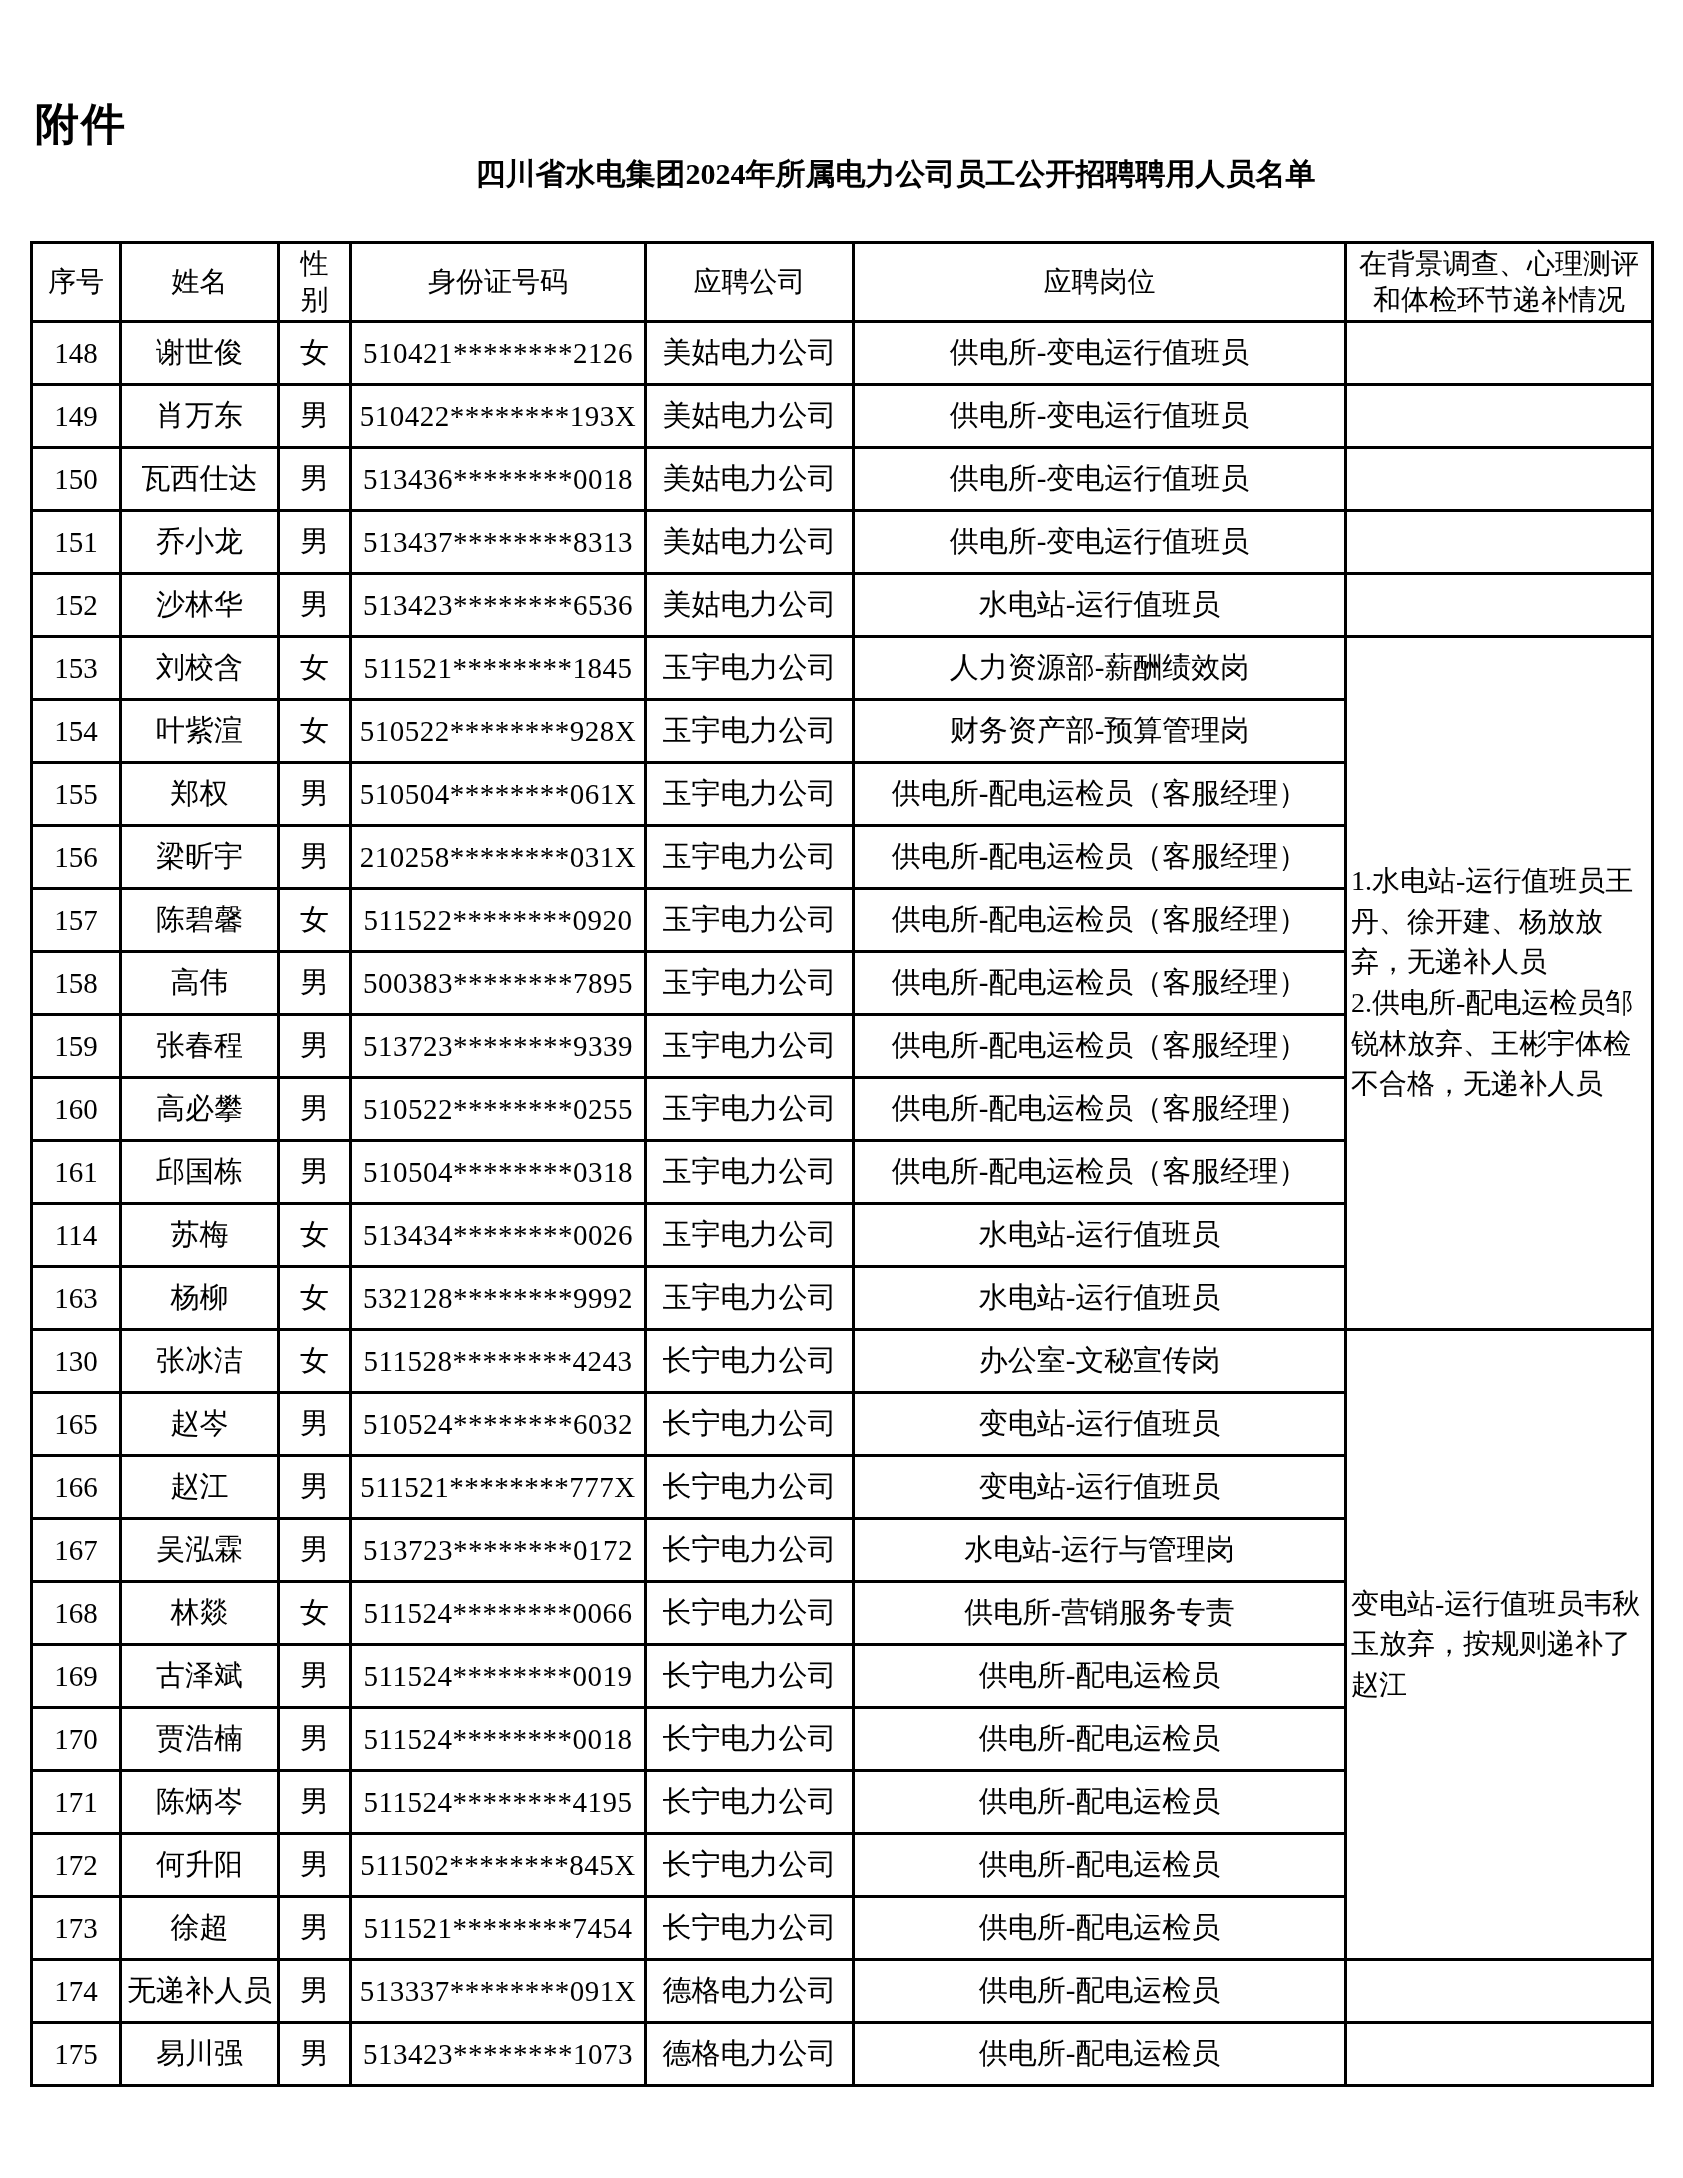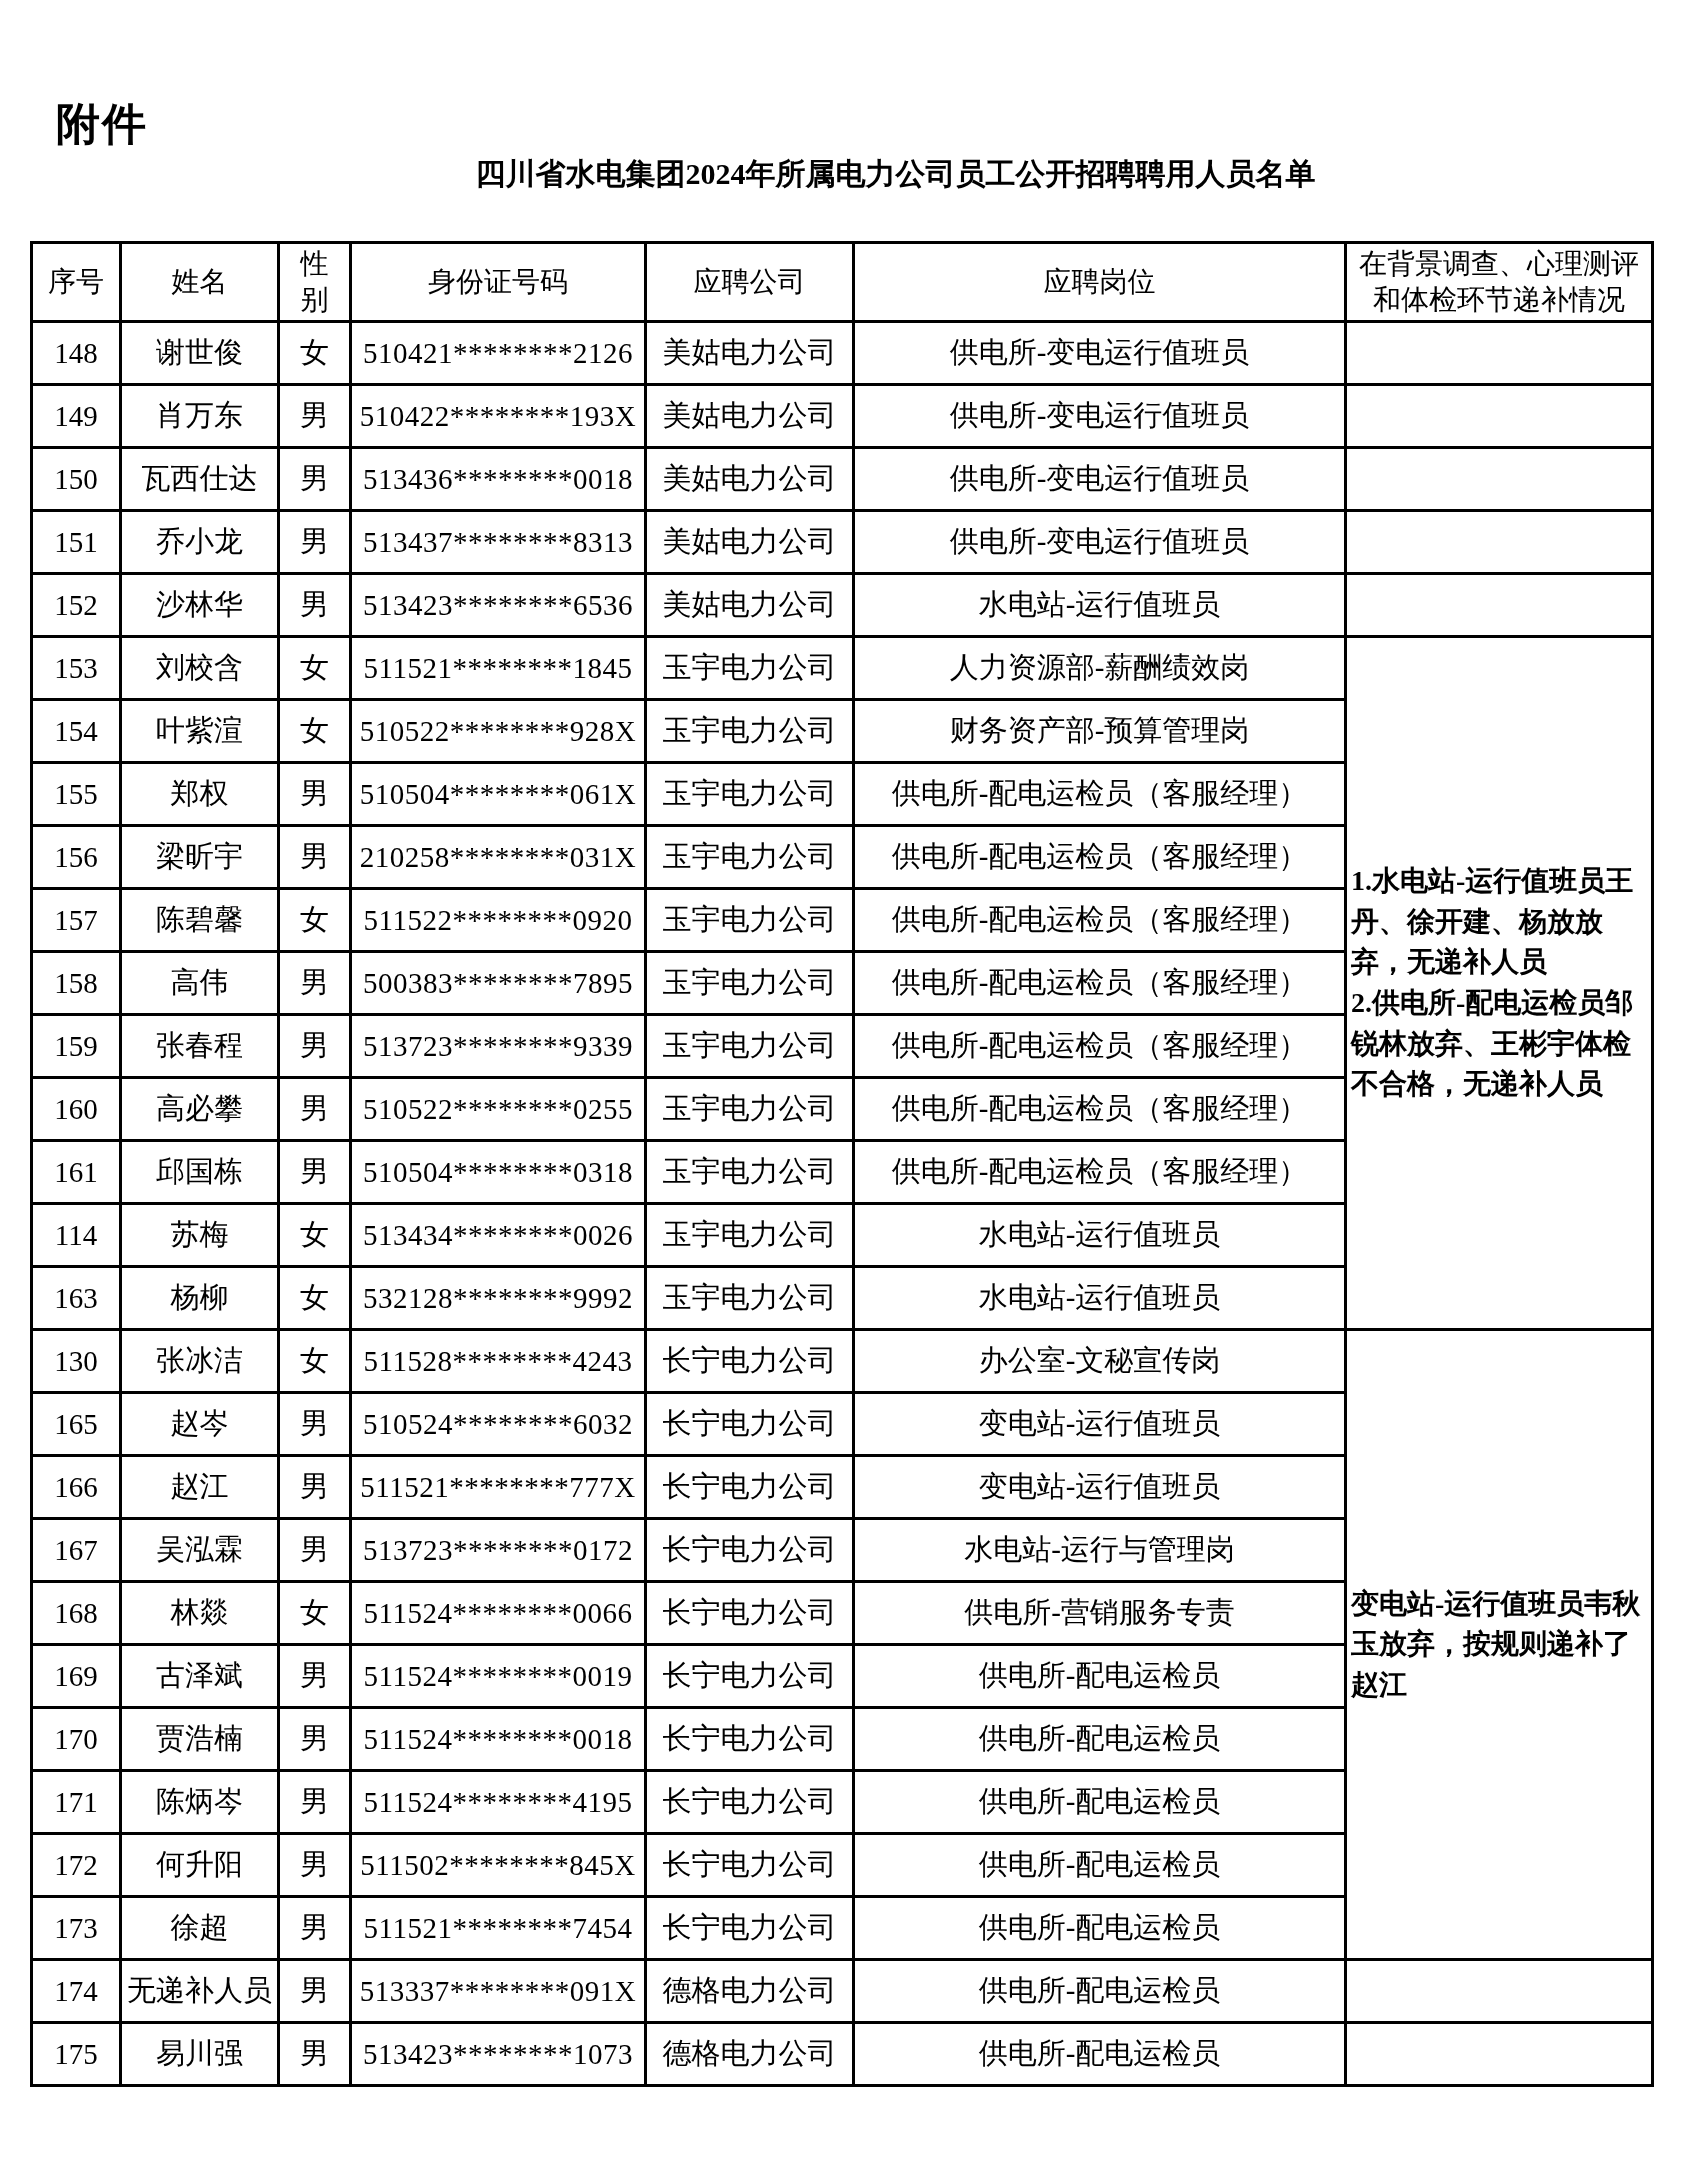--- a/index.html
+++ b/index.html
@@ -2,21 +2,21 @@
 <html><head>
 <meta charset="utf-8">
 <style>
   html,body{margin:0;padding:0;background:#ffffff;}
   body{
     width:1683px;height:2178px;position:relative;
     font-family:"Liberation Serif","DejaVu Serif",serif;
     color:#000;
   }
   .attachment{
-    position:absolute;left:56px;top:95px;
+    position:absolute;left:35px;top:95px;
     font-size:44px;font-weight:bold;letter-spacing:2px;
   }
   .title{
     position:absolute;left:30px;top:154px;width:1622px;
     padding-left:109px;box-sizing:border-box;
     text-align:center;font-size:30px;font-weight:bold;white-space:nowrap;
   }
   table.roster{
     position:absolute;left:30px;top:241px;
     width:1622px;border-collapse:collapse;table-layout:fixed;
@@ -30,21 +30,20 @@
     overflow:hidden;
   }
   tr.hdr{height:79px;}
   tr.hdr th{font-size:28px;line-height:1.3;padding:0 8px;}
   tr.r{height:63px;}
   td.id{font-size:31px;letter-spacing:0.5px;}
   td.rm{padding:0 9px;}
   td.rm.grp{
     text-align:left;font-size:28px;line-height:1.45;
     white-space:pre-line;
-    font-weight:bold;
   }
 </style>
 </head>
 <body>
 
 <div class="attachment">附件</div>
 <div class="title">四川省水电集团2024年所属电力公司员工公开招聘聘用人员名单</div>
 
 <table class="roster">
   <colgroup>

